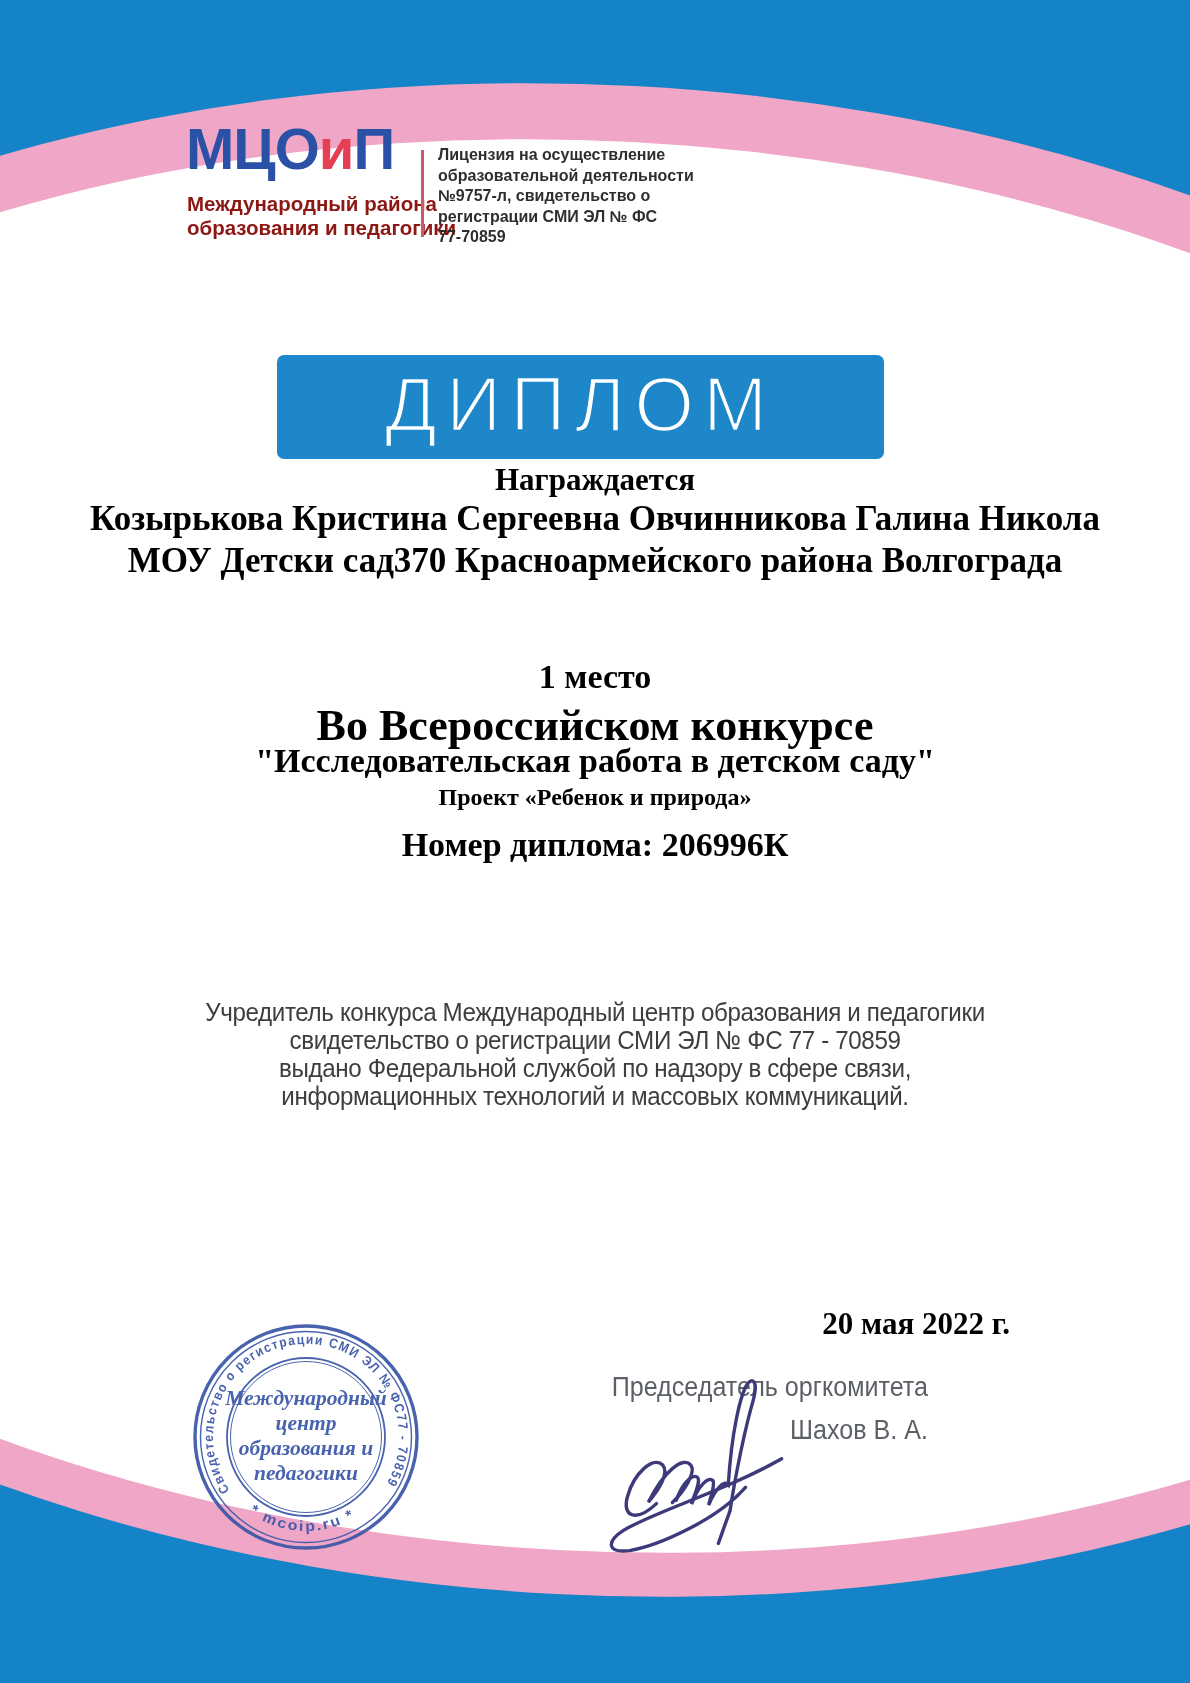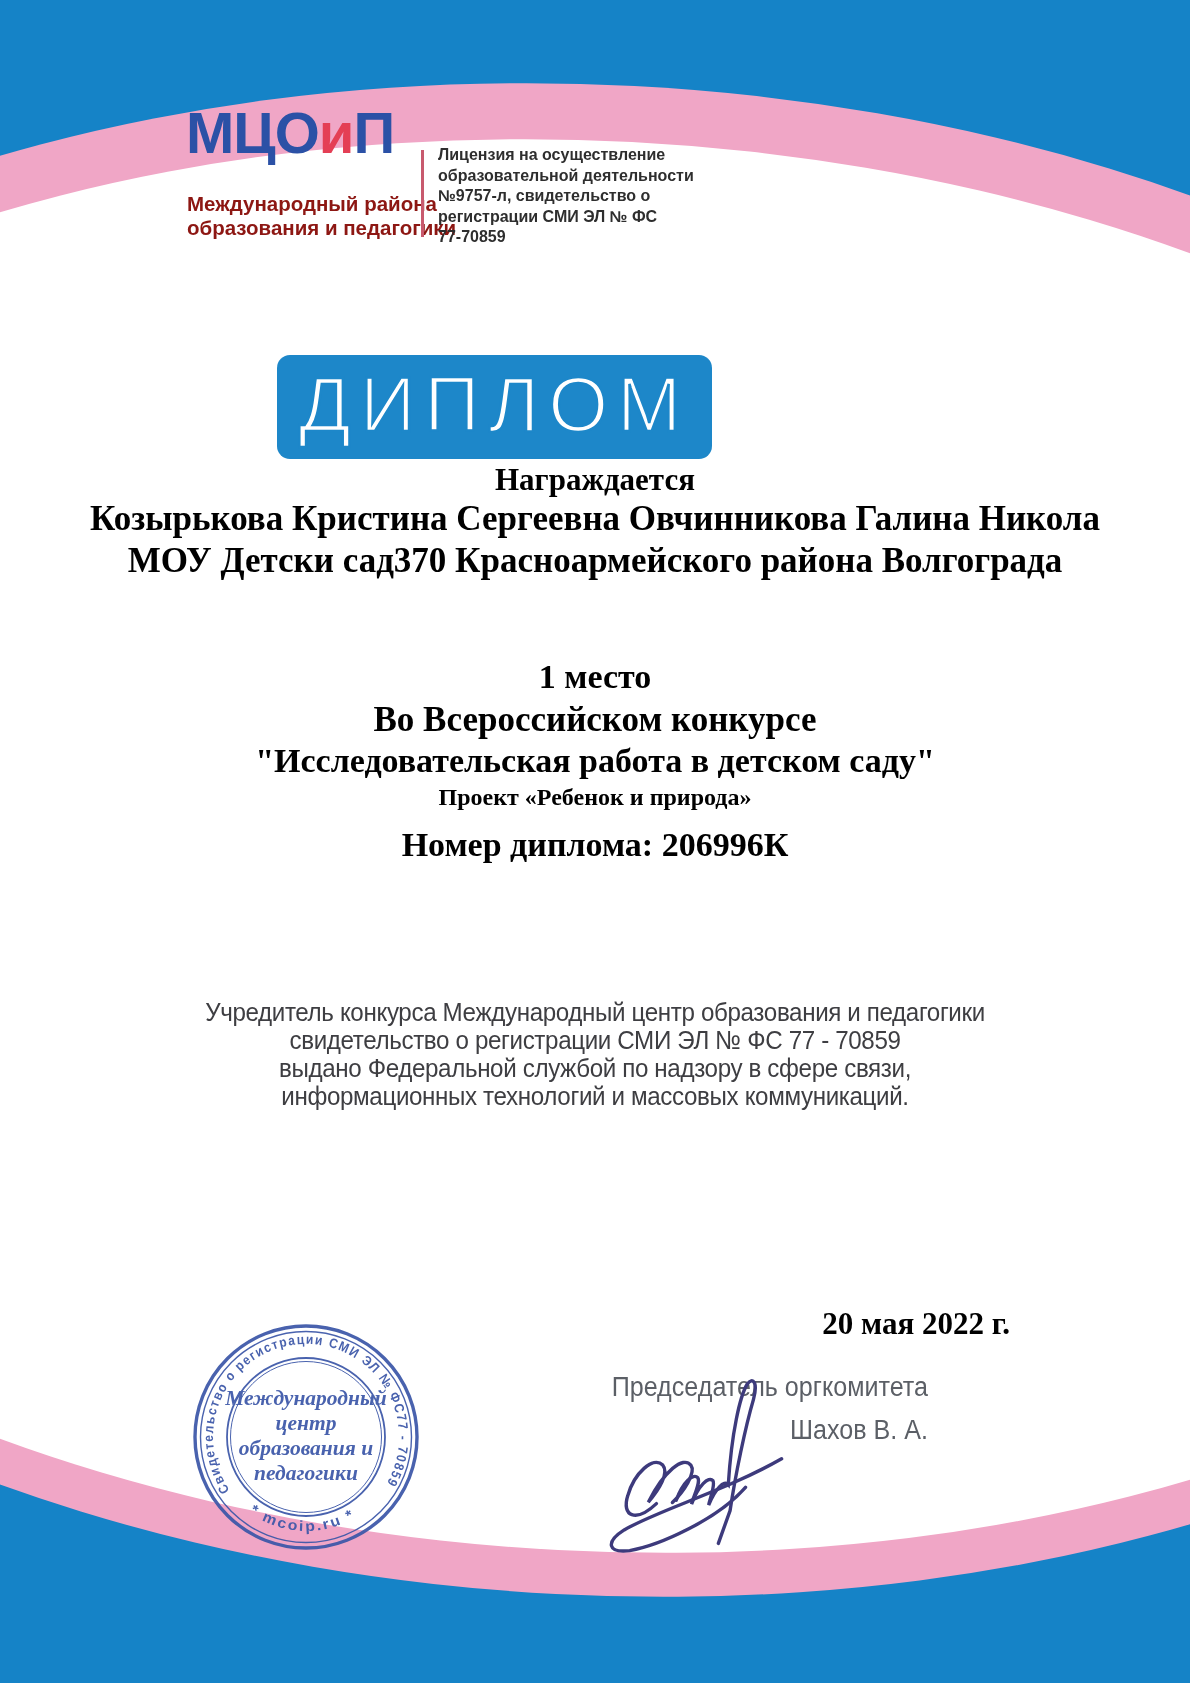--- a/index.html
+++ b/index.html
@@ -8,21 +8,21 @@
     width:1190px;height:1683px;
     margin:0 auto;
     background:#ffffff;
     overflow:hidden;
     font-family:"Liberation Sans",sans-serif;
   }
   .bg{position:absolute;left:0;top:0;z-index:0;}
 
   
   .logo-word{
-    position:absolute;left:186px;top:104px;
+    position:absolute;left:186px;top:120px;
     font-weight:800;font-size:58px;letter-spacing:-1px;
     font-family:"Liberation Sans",sans-serif;line-height:1;
   }
   .logo-word .blue{color:#2b51a6;}
   .logo-word .red{color:#e43f55;}
   .logo-sub{
     position:absolute;left:187px;top:192px;
     color:#8d1713;font-weight:700;font-size:20.5px;line-height:24px;
   }
   .hdr-divider{
@@ -30,43 +30,43 @@
     background:#c85a6e;z-index:2;
   }
   .license{
     position:absolute;left:438px;top:145px;
     font-size:16px;font-weight:700;color:#2e2e2e;line-height:20.5px;
     white-space:pre-line;
   }
 
   
   .diploma-box{
-    position:absolute;left:277px;top:355px;width:435px;height:104px;
-    background:#1d87c9;border-radius:13px;
+    position:absolute;left:277px;top:355px;width:607px;height:104px;
+    background:#1d87c9;border-radius:7px;
     display:flex;align-items:center;justify-content:center;
     z-index:2;
   }
   .diploma-box span{
     color:#ffffff;font-size:77px;font-weight:100;letter-spacing:9px;
     font-family:"Liberation Sans",sans-serif;
     -webkit-text-stroke:2.5px #1d87c9;
     padding-bottom:6px;
   }
 
   
   .serifline{
     position:absolute;left:0;width:100%;text-align:center;
     font-family:"Liberation Serif","DejaVu Serif",serif;
     font-weight:700;color:#000;z-index:2;
   }
   .awarded{top:462px;font-size:31px;}
   .name{top:499px;font-size:35px;}
   .org{top:541px;font-size:35px;}
   .place{top:658px;font-size:34px;}
-  .intro{top:700px;font-size:35px;}
+  .intro{top:700px;font-size:44px;}
   .contest{top:742px;font-size:34px;}
   .project{top:784px;font-size:24px;}
   .number{top:826px;font-size:34px;}
 
   
   .founder{
     position:absolute;left:0;top:998px;width:100%;
     text-align:center;color:#3e3e42;
     font-size:26px;line-height:28px;font-weight:400;
     transform:scaleX(0.93);transform-origin:center top;

